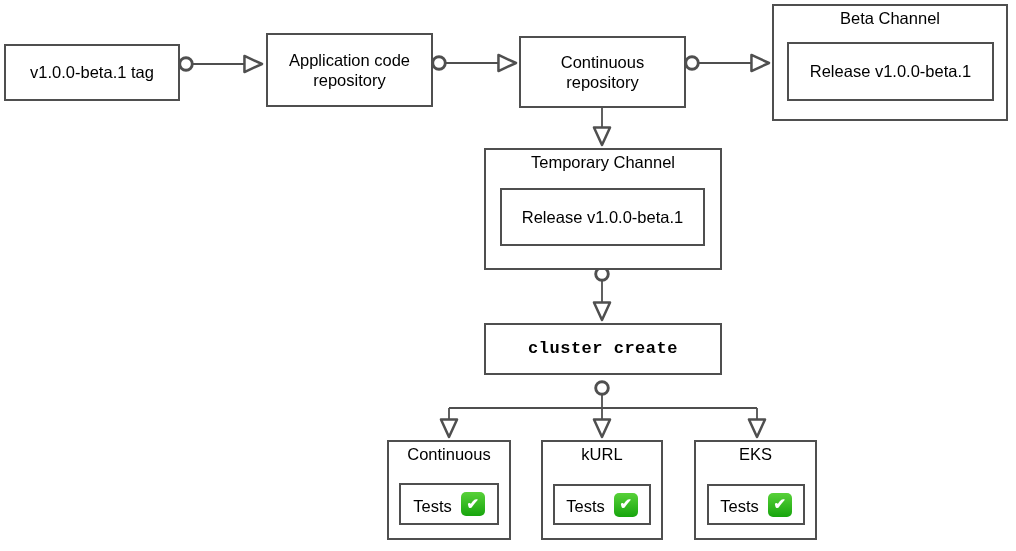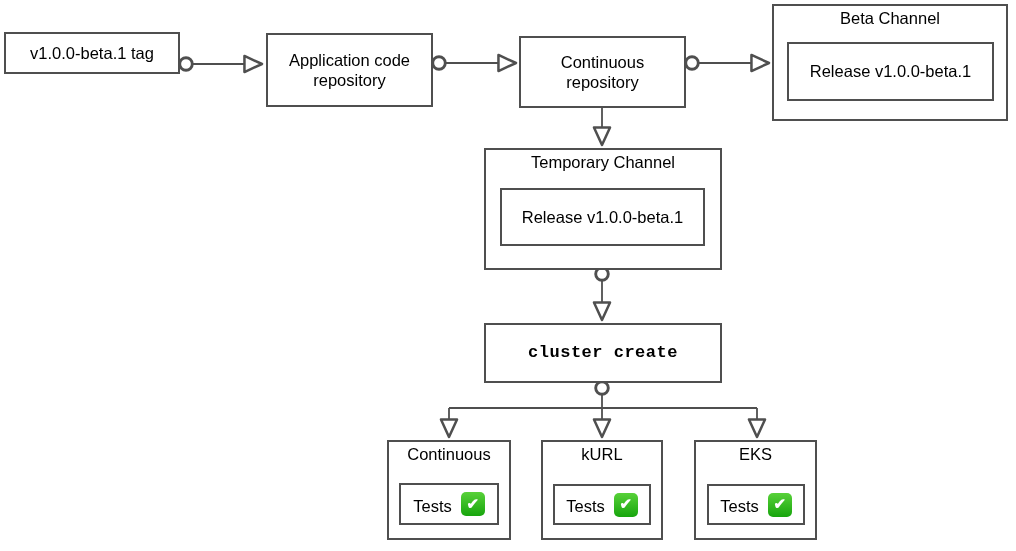--- a/index.html
+++ b/index.html
@@ -93,21 +93,21 @@
     <path class="edge" d="M692 63 H769" marker-start="url(#m-oval)" marker-end="url(#m-arrow)"></path>
     <path class="edge" d="M602 96 V145" marker-start="url(#m-oval)" marker-end="url(#m-arrow)"></path>
     <path class="edge" d="M602 274 V320" marker-start="url(#m-oval)" marker-end="url(#m-arrow)"></path>
     <path class="edge" d="M602 388 V408" marker-start="url(#m-oval)"></path>
     <path class="edge" d="M449 408 H757"></path>
     <path class="edge" d="M449 408 V437" marker-end="url(#m-arrow)"></path>
     <path class="edge" d="M602 408 V437" marker-end="url(#m-arrow)"></path>
     <path class="edge" d="M757 408 V437" marker-end="url(#m-arrow)"></path>
   </svg>
 
-  <div class="node" style="left:4px; top:32px; width:176px; height:42px;">
+  <div class="node" style="left:4px; top:44px; width:176px; height:57px;">
     <span>v1.0.0-beta.1 tag</span>
   </div>
 
   <div class="node" style="left:266px; top:33px; width:167px; height:74px; flex-direction:column;">
     <span>Application code</span>
     <span>repository</span>
   </div>
 
   <div class="node" style="left:519px; top:36px; width:167px; height:72px; flex-direction:column;">
     <span>Continuous</span>
@@ -121,21 +121,21 @@
     <span>Release v1.0.0-beta.1</span>
   </div>
 
   <div class="group" style="left:484px; top:148px; width:238px; height:122px;">
     <div class="group-title">Temporary Channel</div>
   </div>
   <div class="inner" style="left:500px; top:188px; width:205px; height:58px;">
     <span>Release v1.0.0-beta.1</span>
   </div>
 
-  <div class="node mono" style="left:484px; top:323px; width:238px; height:60px;">
+  <div class="node mono" style="left:484px; top:323px; width:238px; height:52px;">
     <span>cluster create</span>
   </div>
 
   <div class="group" style="left:387px; top:440px; width:124px; height:100px;">
     <div class="group-title">Continuous</div>
   </div>
   <div class="inner" style="left:399px; top:483px; width:100px; height:42px;">
     <div class="tests-row">
       <span>Tests</span>
       <span class="check">

